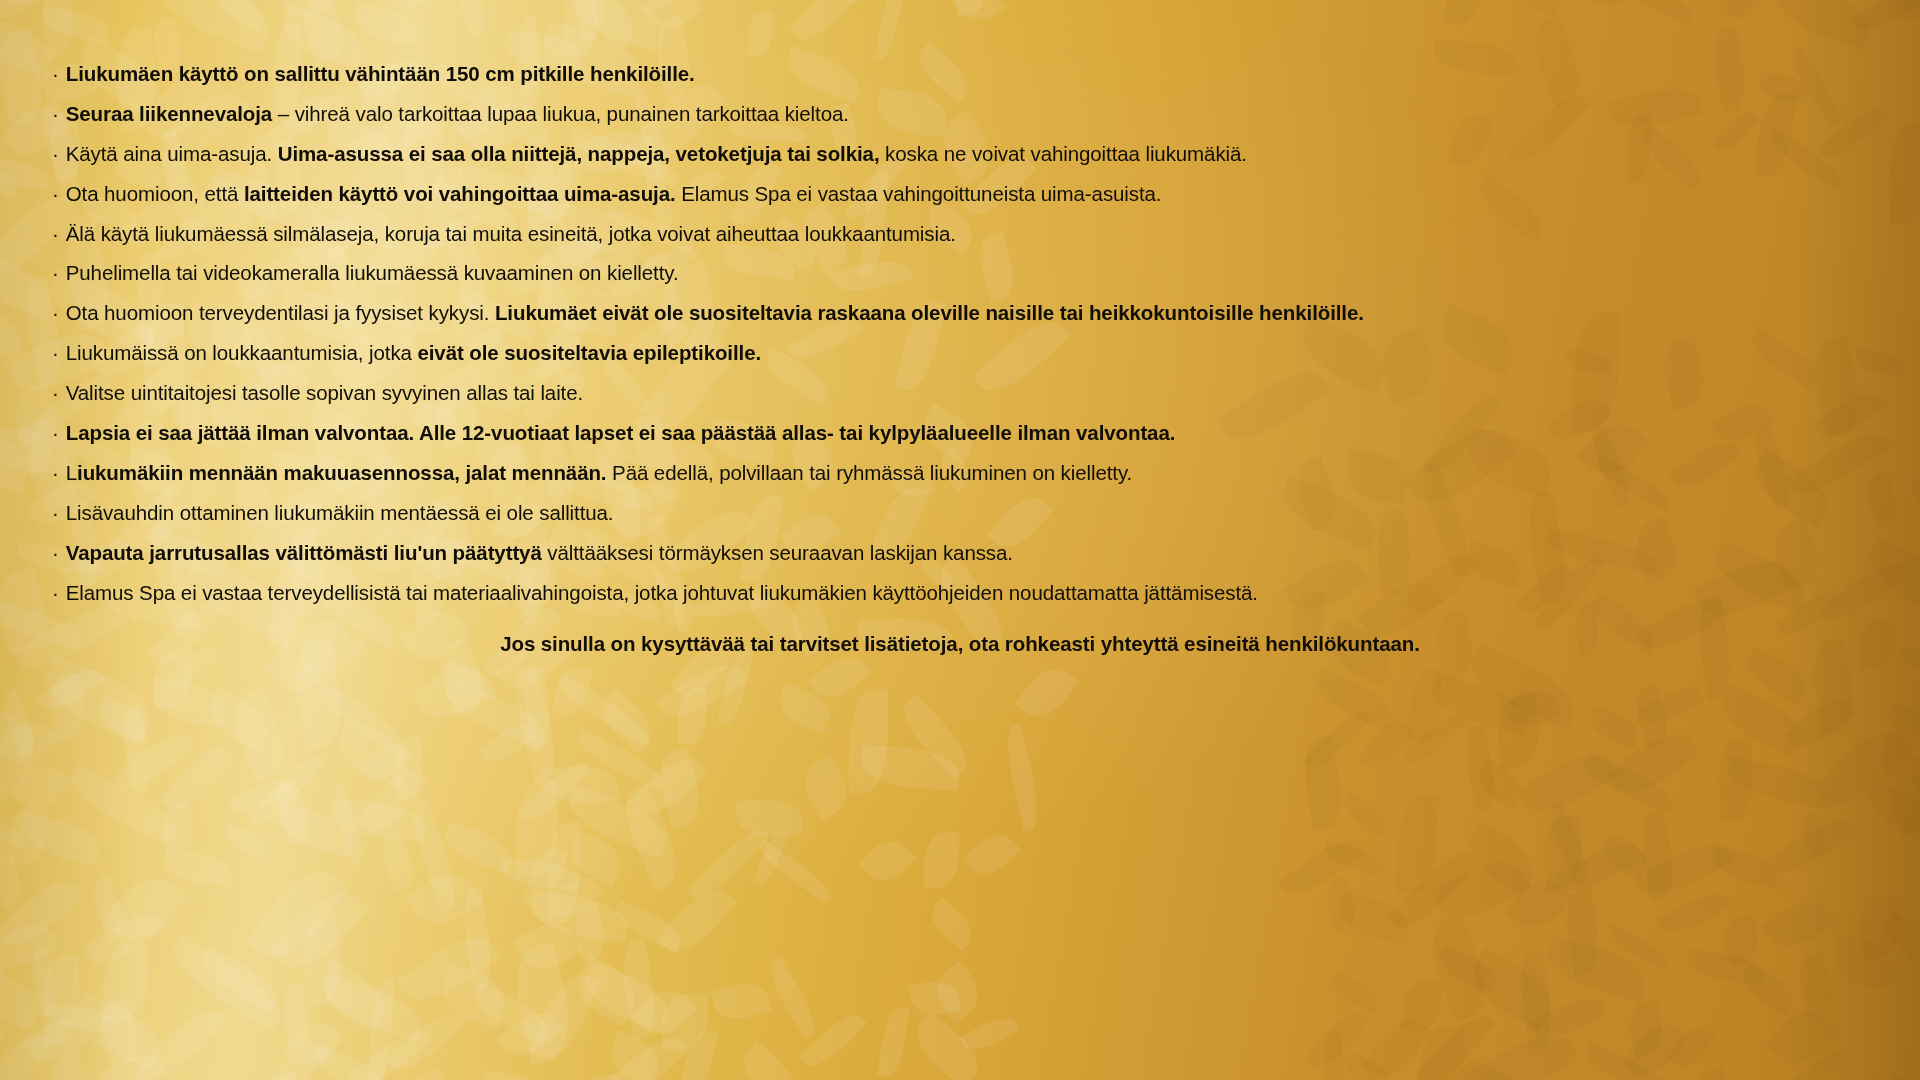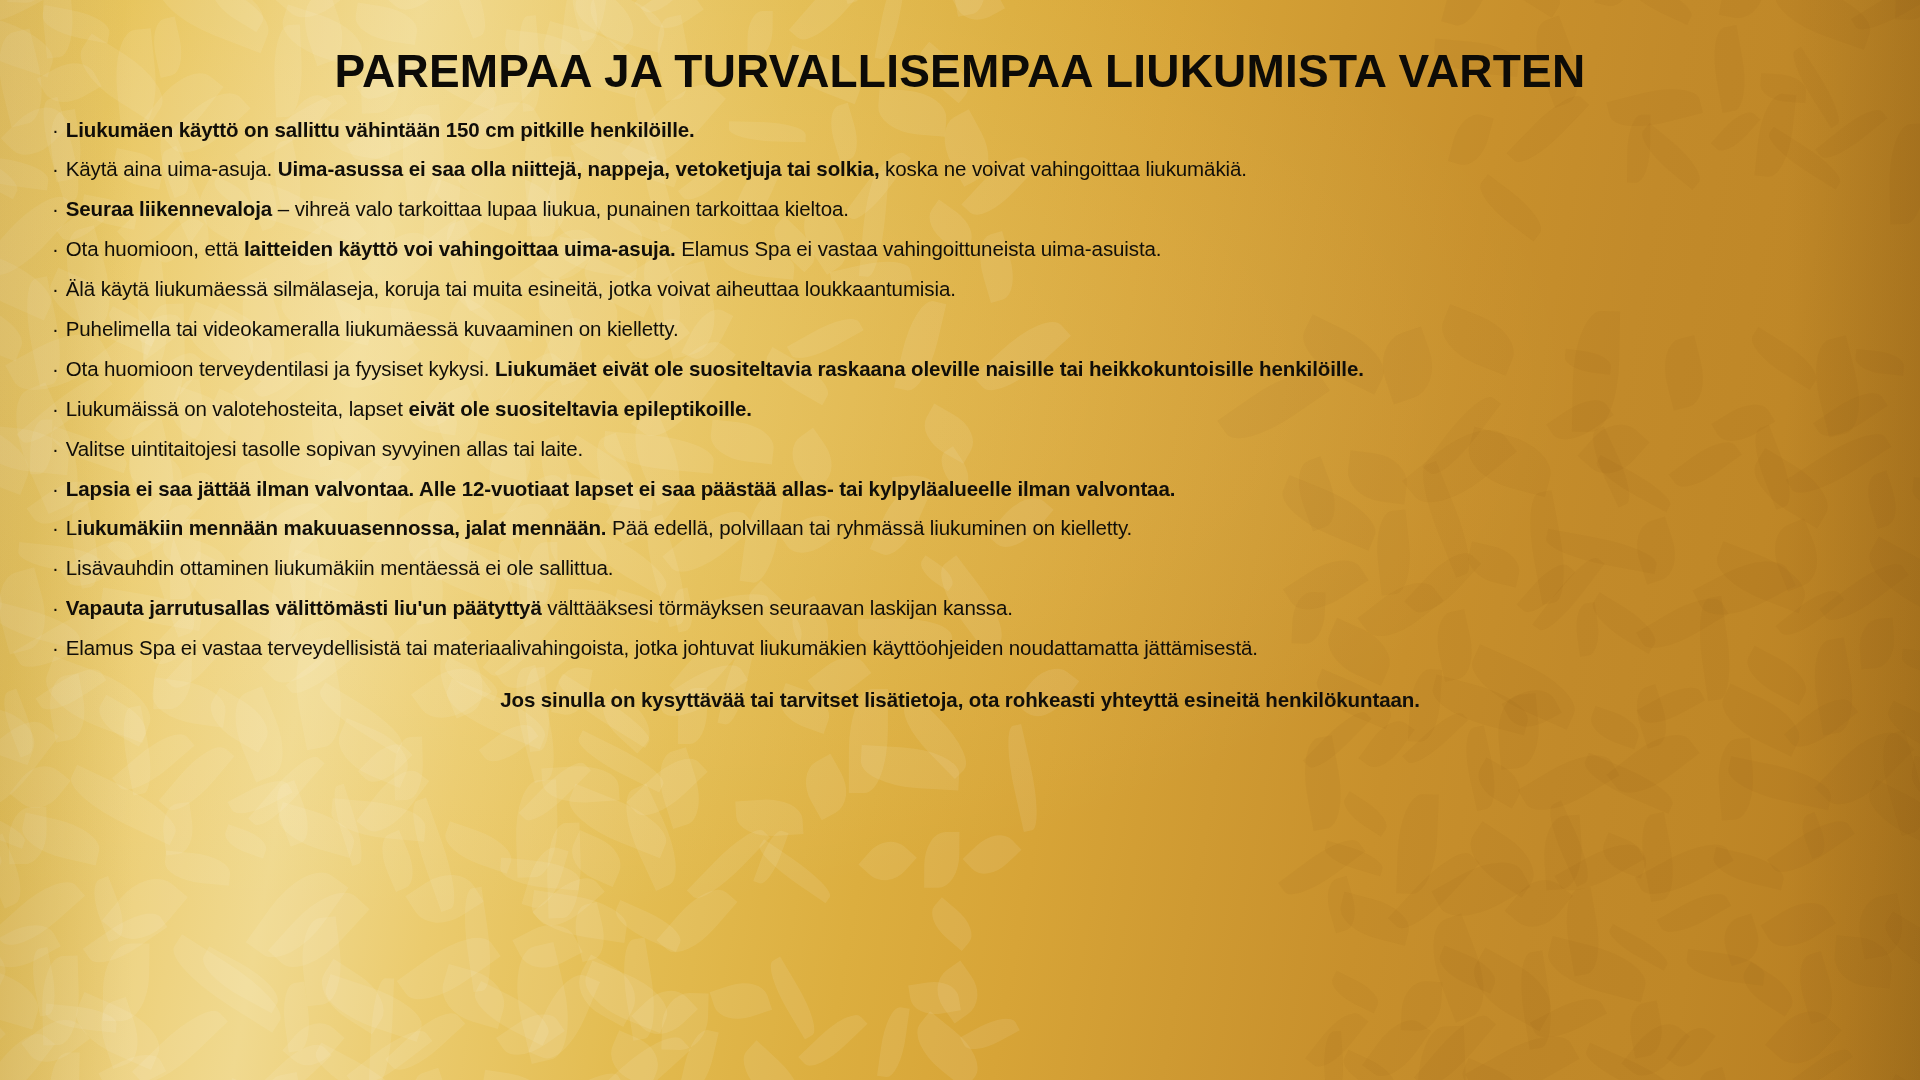--- a/index.html
+++ b/index.html
@@ -652,32 +652,31 @@
       <div class="petal dark" style="width: 26.8839px; height: 46.3444px; left: 1769.67px; top: 64.7711px; transform: rotate(273.596deg);"></div>
       <div class="petal dark" style="width: 18.224px; height: 84.5423px; left: 1807.44px; top: 44.9993px; transform: rotate(327.686deg);"></div>
       <div class="petal dark" style="width: 37.4506px; height: 100.073px; left: 1888.51px; top: 124.416px; transform: rotate(179.051deg);"></div>
     </div>
   <div class="vign"></div>
   <div class="edge"></div>
 
   <div class="content">
 
     <div class="title-block">
-      <div class="title2">PAREMPAA JA TURVALLISEMPAA LIUKUMISTA VARTEN</div>
     </div>
 
     <div class="rules" id="rules">
         <div class="rule"><span class="bu">·</span><b>Liukumäen käyttö on sallittu vähintään 150 cm pitkille henkilöille.</b></div>
+        <div class="rule"><span class="bu">·</span><b>Seuraa liikennevaloja</b><span class="rg"> – vihreä valo tarkoittaa lupaa liukua, punainen tarkoittaa kieltoa.</span></div>
         <div class="rule"><span class="bu">·</span><span class="rg">Käytä aina uima-asuja. </span><b>Uima-asussa ei saa olla niittejä, nappeja, vetoketjuja tai solkia,</b><span class="rg"> koska ne voivat vahingoittaa liukumäkiä.</span></div>
-        <div class="rule"><span class="bu">·</span><b>Seuraa liikennevaloja</b><span class="rg"> – vihreä valo tarkoittaa lupaa liukua, punainen tarkoittaa kieltoa.</span></div>
         <div class="rule"><span class="bu">·</span><span class="rg">Ota huomioon, että </span><b>laitteiden käyttö voi vahingoittaa uima-asuja.</b><span class="rg"> Elamus Spa ei vastaa vahingoittuneista uima-asuista.</span></div>
         <div class="rule"><span class="bu">·</span><span class="rg">Älä käytä liukumäessä silmälaseja, koruja tai muita esineitä, jotka voivat aiheuttaa loukkaantumisia.</span></div>
         <div class="rule"><span class="bu">·</span><span class="rg">Puhelimella tai videokameralla liukumäessä kuvaaminen on kielletty.</span></div>
         <div class="rule"><span class="bu">·</span><span class="rg">Ota huomioon terveydentilasi ja fyysiset kykysi. </span><b>Liukumäet eivät ole suositeltavia raskaana oleville naisille tai heikkokuntoisille henkilöille.</b></div>
-        <div class="rule"><span class="bu">·</span><span class="rg">Liukumäissä on valotehosteita, lapset </span><b>eivät ole suositeltavia epileptikoille.</b></div>
+        <div class="rule"><span class="bu">·</span><span class="rg">Liukumäissä on loukkaantumisia, jotka </span><b>eivät ole suositeltavia epileptikoille.</b></div>
         <div class="rule"><span class="bu">·</span><span class="rg">Valitse uintitaitojesi tasolle sopivan syvyinen allas tai laite.</span></div>
         <div class="rule"><span class="bu">·</span><b>Lapsia ei saa jättää ilman valvontaa. Alle 12-vuotiaat lapset ei saa päästää allas- tai kylpyläalueelle ilman valvontaa.</b></div>
         <div class="rule"><span class="bu">·</span><span class="rg">L</span><b>iukumäkiin mennään makuuasennossa, jalat mennään.</b><span class="rg"> Pää edellä, polvillaan tai ryhmässä liukuminen on kielletty.</span></div>
         <div class="rule"><span class="bu">·</span><span class="rg">Lisävauhdin ottaminen liukumäkiin mentäessä ei ole sallittua.</span></div>
         <div class="rule"><span class="bu">·</span><b>Vapauta jarrutusallas välittömästi liu'un päätyttyä</b><span class="rg"> välttääksesi törmäyksen seuraavan laskijan kanssa.</span></div>
         <div class="rule"><span class="bu">·</span><span class="rg">Elamus Spa ei vastaa terveydellisistä tai materiaalivahingoista, jotka johtuvat liukumäkien käyttöohjeiden noudattamatta jättämisestä.</span></div>
       </div>
 
     <div class="footer">Jos sinulla on kysyttävää tai tarvitset lisätietoja, ota rohkeasti yhteyttä esineitä henkilökuntaan.</div>
 

